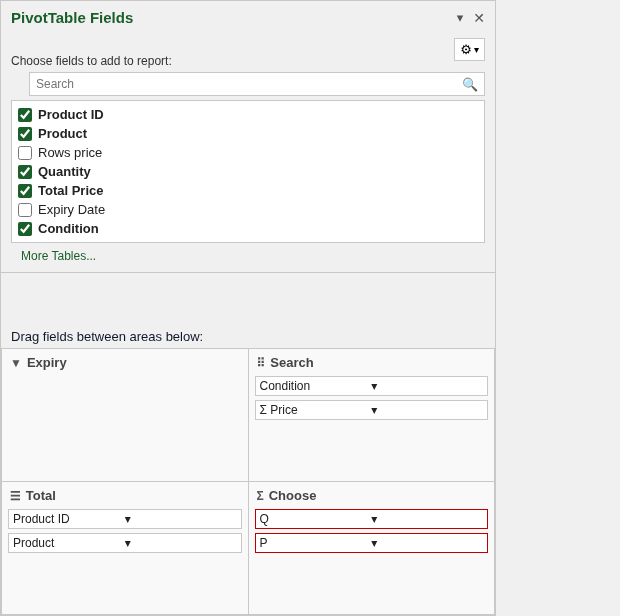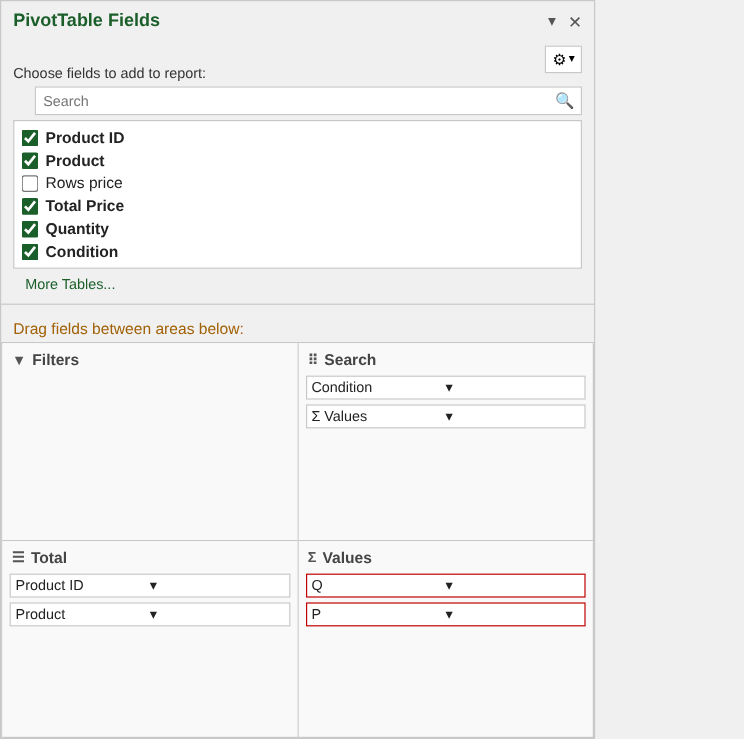--- a/index.html
+++ b/index.html
@@ -96,23 +96,24 @@
     }
 
     .divider {
       height: 1px;
       background: #c8c8c8;
       margin: 4px 0;
     }
 
     .drag-section {
       padding: 8px 10px 4px 10px;
-      color: #a16207;
+      color: #0f172a;
       font-size: 12px;
       flex-shrink: 0;
+      margin-top: 44px;
     }
 
     .areas-grid {
       display: grid;
       grid-template-columns: 1fr 1fr;
       grid-template-rows: 1fr 1fr;
       flex: 1;
       border-top: 1px solid #c8c8c8;
       border-left: 1px solid #c8c8c8;
       margin: 0;
@@ -216,26 +217,30 @@
       </div>
       <div class="field-item bold">
         <input type="checkbox" id="cb-product" checked="" style="">
         <label for="cb-product">Product</label>
       </div>
       <div class="field-item">
         <input type="checkbox" id="cb-unit-price" style="">
         <label for="cb-unit-price">Rows price</label>
       </div>
       <div class="field-item bold">
+        <input type="checkbox" id="cb-quantity" checked="" style="">
+        <label for="cb-quantity">Quantity</label>
+      </div>
+      <div class="field-item bold">
         <input type="checkbox" id="cb-total-price" checked="" style="">
         <label for="cb-total-price">Total Price</label>
       </div>
-      <div class="field-item bold">
-        <input type="checkbox" id="cb-quantity" checked="" style="">
-        <label for="cb-quantity">Quantity</label>
+      <div class="field-item">
+        <input type="checkbox" id="cb-expiry-date" style="">
+        <label for="cb-expiry-date">Expiry Date</label>
       </div>
       <div class="field-item bold">
         <input type="checkbox" id="cb-condition" checked="" style="">
         <label for="cb-condition">Condition</label>
       </div>
     </div>
 
   <div style="padding: 5px 10px;">
     <a class="more-tables" style="color:#1a5e2a; font-size:12px; text-decoration:none; cursor:pointer;">More Tables...</a>
   </div>
@@ -243,35 +248,35 @@
   <div class="divider"></div>
 
   <div class="drag-section">
     <span>Drag fields between areas below:</span>
   </div>
 
   <div class="areas-grid" id="areas-grid">
   <div class="area">
         <div class="area-header">
           <span class="area-icon">▼</span>
-          <span>Filters</span>
+          <span>Expiry</span>
         </div>
         <div class="area-empty"></div>
       </div>
       <div class="area">
         <div class="area-header">
           <span class="area-icon">⠿</span>
           <span>Search</span>
         </div>
         <div class="dropdown-row">
           <span>Condition</span>
           <span class="dropdown-arrow">▾</span>
         </div>
         <div class="dropdown-row">
-          <span>Σ Values</span>
+          <span>Σ Price</span>
           <span class="dropdown-arrow">▾</span>
         </div>
         <div class="area-empty"></div>
       </div>
       <div class="area">
         <div class="area-header">
           <span class="area-icon">☰</span>
           <span>Total</span>
         </div>
         <div class="dropdown-row">
@@ -280,21 +285,21 @@
         </div>
         <div class="dropdown-row">
           <span>Product</span>
           <span class="dropdown-arrow">▾</span>
         </div>
         <div class="area-empty"></div>
       </div>
       <div class="area">
         <div class="area-header">
           <span class="area-icon">Σ</span>
-          <span>Values</span>
+          <span>Choose</span>
         </div>
         <div class="dropdown-row highlighted">
           <span>Q</span>
           <span class="dropdown-arrow">▾</span>
         </div>
         <div class="dropdown-row highlighted">
           <span>P</span>
           <span class="dropdown-arrow">▾</span>
         </div>
         <div class="area-empty"></div>

